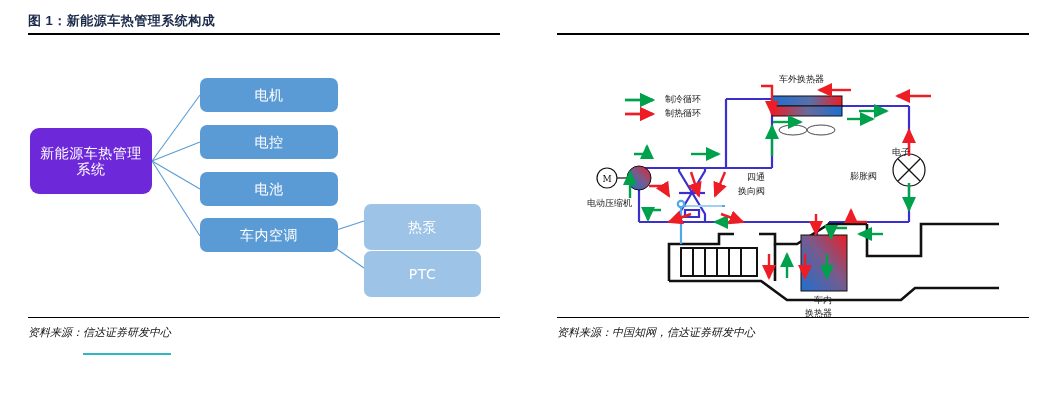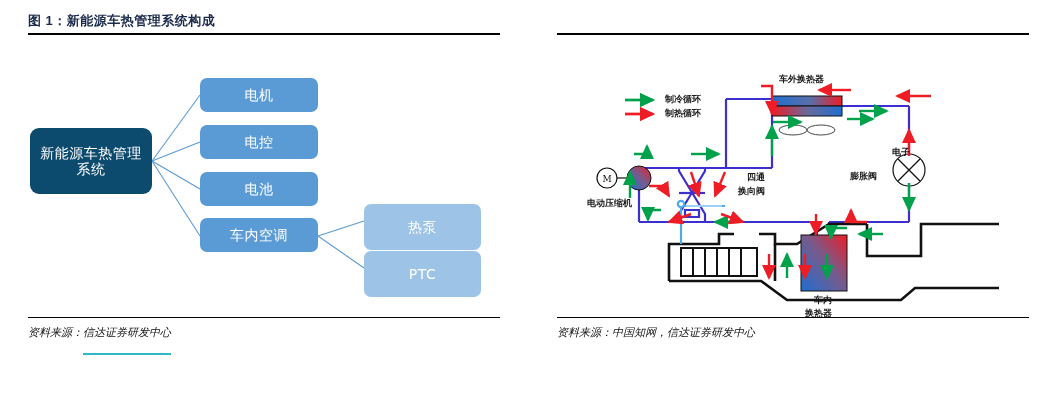--- a/index.html
+++ b/index.html
@@ -37,39 +37,39 @@
   .chart1{position:absolute;left:0;top:40px;width:529px;height:270px;}
   .node{
     position:absolute;box-sizing:border-box;
     display:flex;align-items:center;justify-content:center;
     text-align:center;color:#ffffff;border-radius:7px;
     font-size:14px;line-height:1.15;letter-spacing:.5px;
     font-family:"DejaVu Sans","Liberation Sans",sans-serif;
   }
   .node.root{
     left:30px;top:88px;width:122px;height:66px;
-    background:#0c4a6e;border-radius:9px;font-size:14px;padding:8px 4px;
-  }
-  .node.mid{background:#5b9bd5;left:200px;width:118px;height:34px;}
+    background:#6d28d9;border-radius:9px;font-size:14px;padding:8px 4px;
+  }
+  .node.mid{background:#5b9bd5;left:200px;width:138px;height:34px;}
   .node.m0{top:38px;}
   .node.m1{top:85px;}
   .node.m2{top:132px;}
   .node.m3{top:178px;}
   .node.leaf{background:#9dc3e6;left:364px;width:117px;height:46px;}
   .node.l0{top:164px;}
   .node.l1{top:211px;}
 
   .connectors{position:absolute;left:0;top:0;width:529px;height:270px;}
 
   
   .chart2{position:absolute;left:0;top:38px;width:529px;height:275px;}
   .lbl{
     position:absolute;
     font-family:"DejaVu Serif","Liberation Serif",serif;
-    font-size:9px;font-weight:bold;color:#1a1a1a;
+    font-size:9px;font-weight:normal;color:#1a1a1a;
     text-align:center;line-height:1.25;white-space:nowrap;
   }
 </style>
 </head>
 <body>
 
 <div class="panel left">
 
   <div class="fig-title">图 1：新能源车热管理系统构成</div>
   <div class="rule-top"></div>

